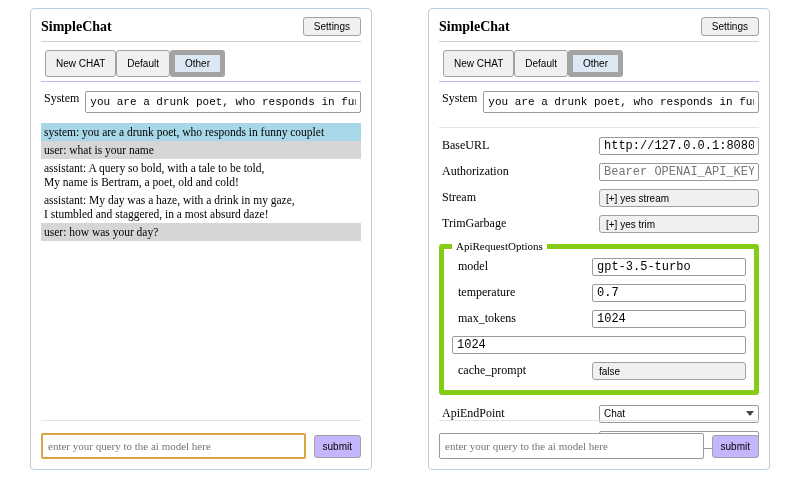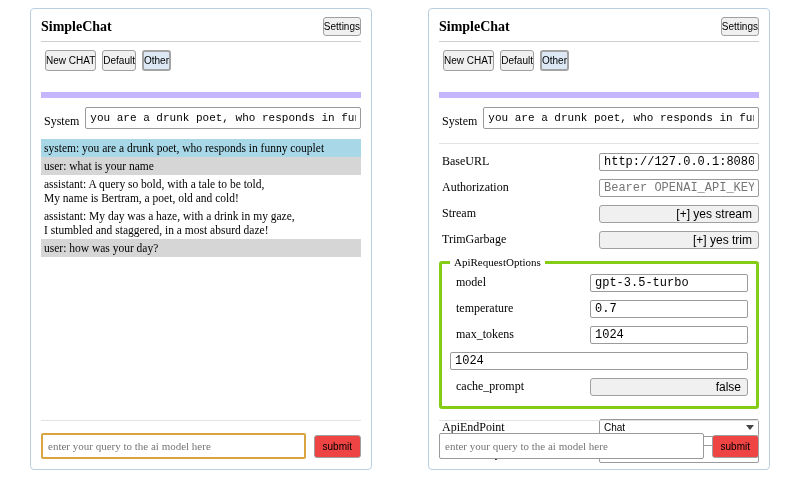--- a/index.html
+++ b/index.html
@@ -45,43 +45,42 @@
     font-weight: bold;
     font-size: 14px;
     letter-spacing: 0px;
   }
   .btn {
     font-family: "Liberation Sans", sans-serif;
     font-size: 10px;
     background: #f0f0f0;
     border: 1px solid #a0a0a0;
     border-radius: 3px;
-    padding: 2px 0;
+    padding: 2px 10px;
     color: #000;
     line-height: 13px;
     cursor: pointer;
   }
   .btn-sel {
     background: #dce9f5;
-    border: 2px solid #a3a3a3;
+    border: 5px solid #a3a3a3;
     text-align: right;
   }
   .toolrow {
     display: flex;
+    margin-top: 8px;
+    margin-bottom: 4px;
+    padding-left: 4px;
+  }
+
+  .sysrow {
+    display: flex;
+    align-items: flex-start;
     gap: 6px;
-    margin-top: 8px;
-    margin-bottom: 21px;
-    padding-left: 4px;
-  }
-
-  .sysrow {
-    display: flex;
-    align-items: flex-end;
-    gap: 6px;
-    border-top: 6px solid #c4b5fd;
+    border-top: 1px solid #c4b5fd;
     padding-top: 9px;
     margin-top: 2px;
   }
   .sys-label {
     font-family: "Liberation Serif", serif;
     font-size: 12px;
     padding-left: 3px;
   }
   .mono-input {
     font-family: "Liberation Mono", monospace;
@@ -132,21 +131,21 @@
     border-radius: 2px;
     padding: 3px 5px;
     box-sizing: border-box;
     background: #fff;
     outline: none;
   }
   .query-input.focused { border: 2px solid #d9a441; }
   .submit-btn {
     font-family: "Liberation Sans", sans-serif;
     font-size: 10px;
-    background: #ef4444;
+    background: #c4b5fd;
     border: 1px solid #a0a0a0;
     border-radius: 3px;
     padding: 5px 8px;
     cursor: pointer;
   }
 
   
   .settings {
     margin-top: 8px;
     height: 330px;
@@ -175,27 +174,27 @@
     border-radius: 2px;
     padding: 1px 4px;
     box-sizing: border-box;
     background: #fff;
     outline: none;
   }
   .togglebtn {
     width: 100%;
     height: 18px;
     font-family: "Liberation Sans", sans-serif;
-    font-size: 12px;
+    font-size: 10px;
     background: #f0f0f0;
     border: 1px solid #a0a0a0;
     border-radius: 3px;
     cursor: pointer;
     line-height: 15px;
-    text-align: right;
+    text-align: left;
     box-sizing: border-box;
   }
   .selectbox {
     width: 100%;
     height: 18px;
     font-family: "Liberation Sans", sans-serif;
     font-size: 10px;
     border: 1px solid #9a9a9a;
     border-radius: 2px;
     background: #ffffff;
@@ -206,21 +205,21 @@
     justify-content: space-between;
     cursor: pointer;
   }
   .caret {
     width: 0; height: 0;
     border-left: 4px solid transparent;
     border-right: 4px solid transparent;
     border-top: 5px solid #444;
   }
   fieldset.group {
-    border: 3px solid #84cc16;
+    border: 5px solid #84cc16;
     border-radius: 3px;
     margin: 6px 0 8px 0;
     padding: 4px 8px 4px 8px;
   }
   fieldset.group legend {
     font-family: "Liberation Serif", serif;
     font-size: 11px;
     padding: 0 4px;
   }
   .group .slabel { width: 140px; padding-left: 6px; }

